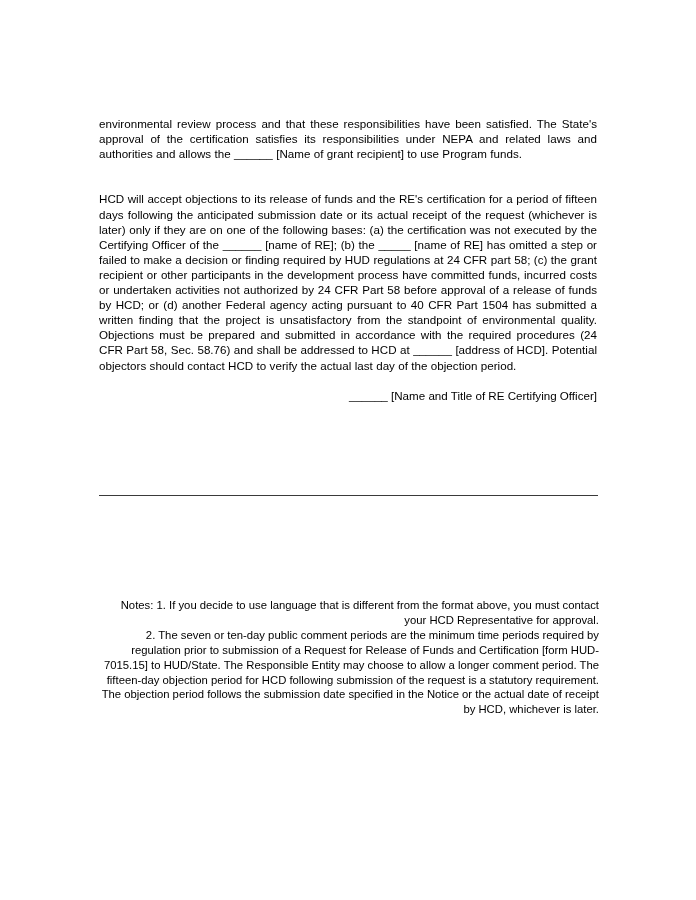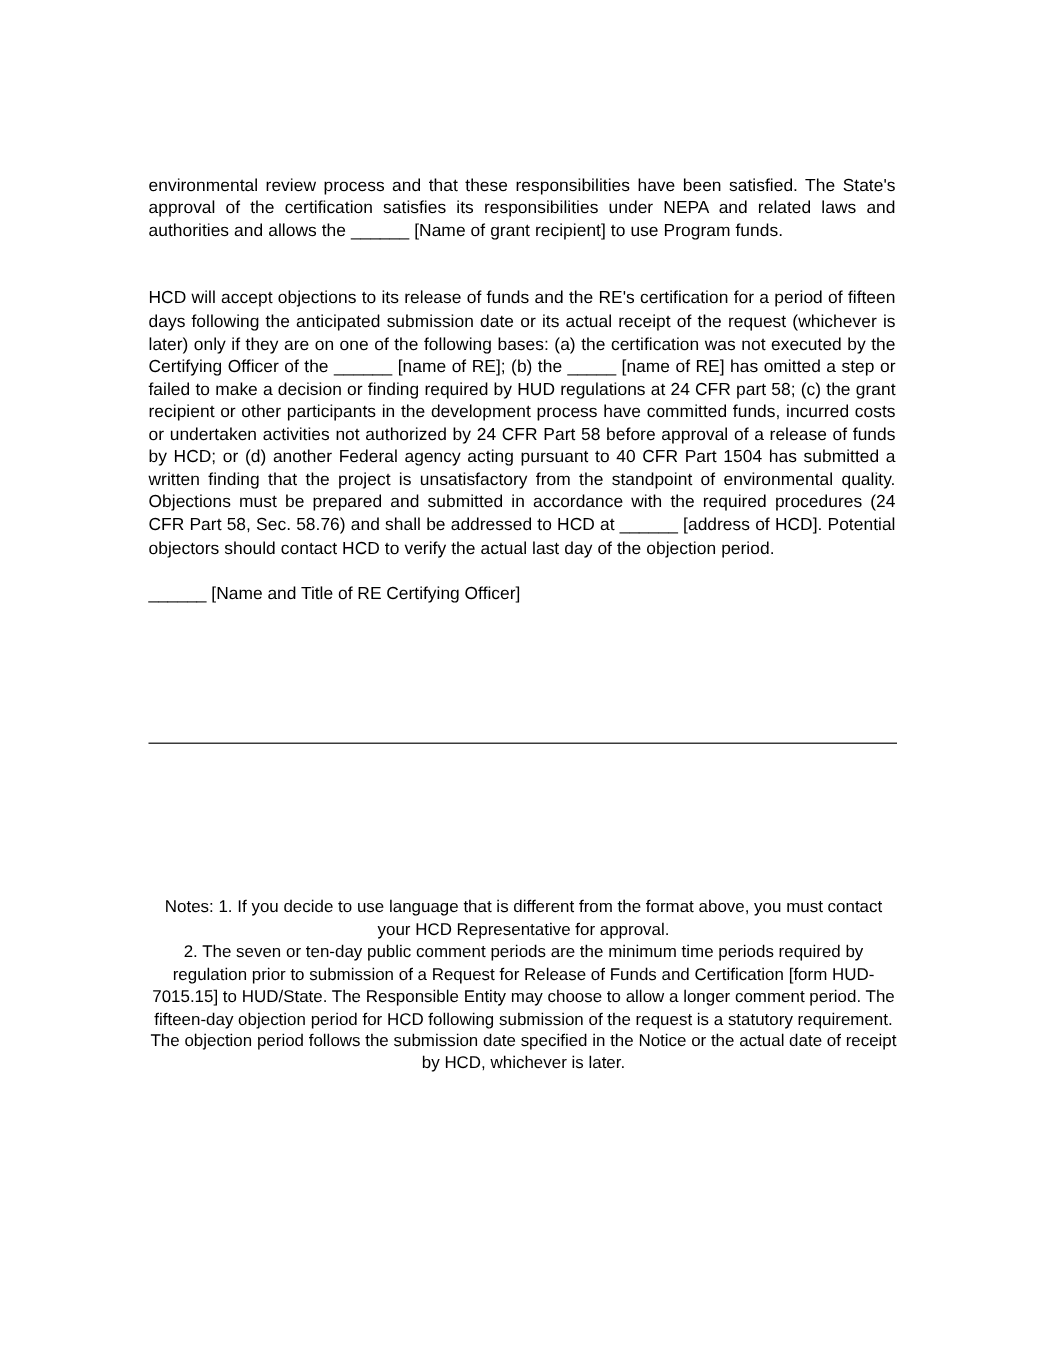--- a/index.html
+++ b/index.html
@@ -44,41 +44,41 @@
     line-height: 15.1px;
     font-weight: bold;
     margin: 0;
     text-align: left;
     letter-spacing: 0.1px;
   }
   .sig-line {
     font-size: 11.6px;
     line-height: 15.1px;
     margin: 0;
-    text-align: left;
+    text-align: right;
   }
   .rule {
     position: absolute;
     left: 99px;
     top: 463px;
     width: 499px;
     height: 0;
     border-top: 1.4px solid #3a3a3a;
   }
   .notes {
     position: absolute;
     left: 99px;
     top: 566px;
     width: 500px;
   }
   .notes p {
     font-size: 11.3px;
     line-height: 14.9px;
     margin: 0;
-    text-align: center;
+    text-align: right;
   }
 </style>
 </head>
 <body>
 
 <div class="page">
 
   <div class="content">
 
     <p class="para">environmental review process and that these responsibilities have been satisfied.  The State's approval of the certification satisfies its responsibilities under NEPA and related laws and authorities and allows the ______ [Name of grant recipient] to use Program funds.</p>

